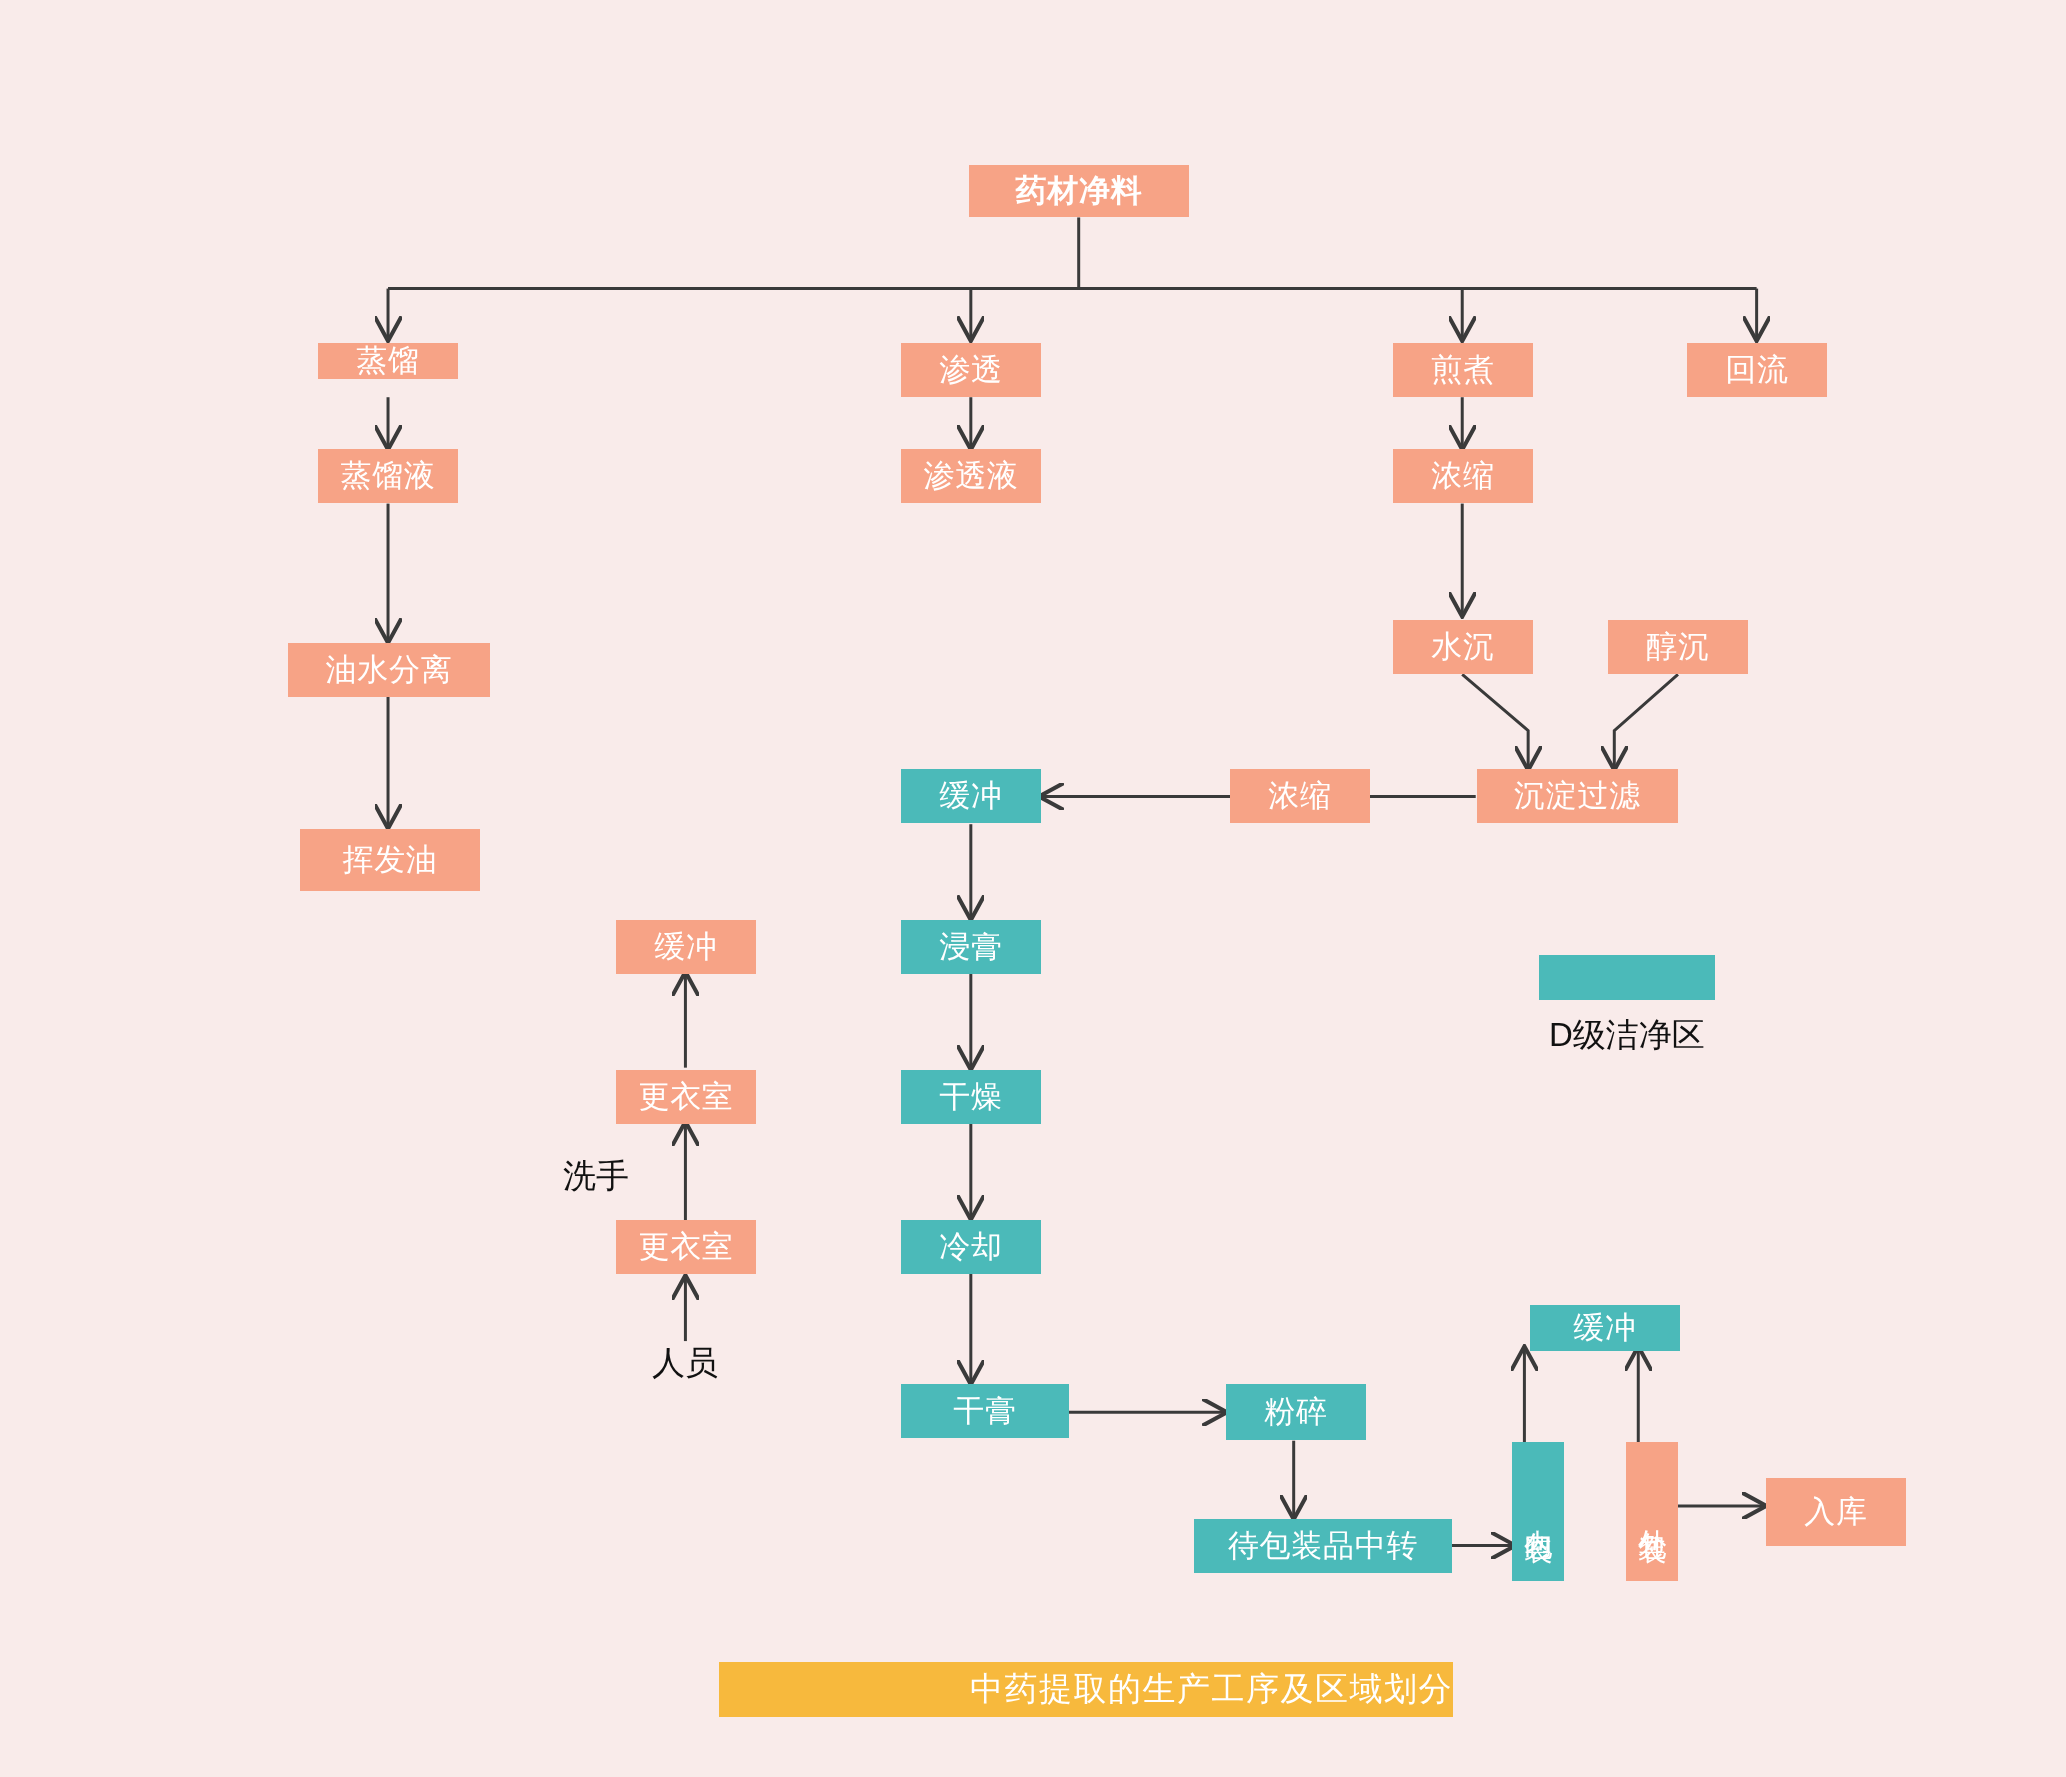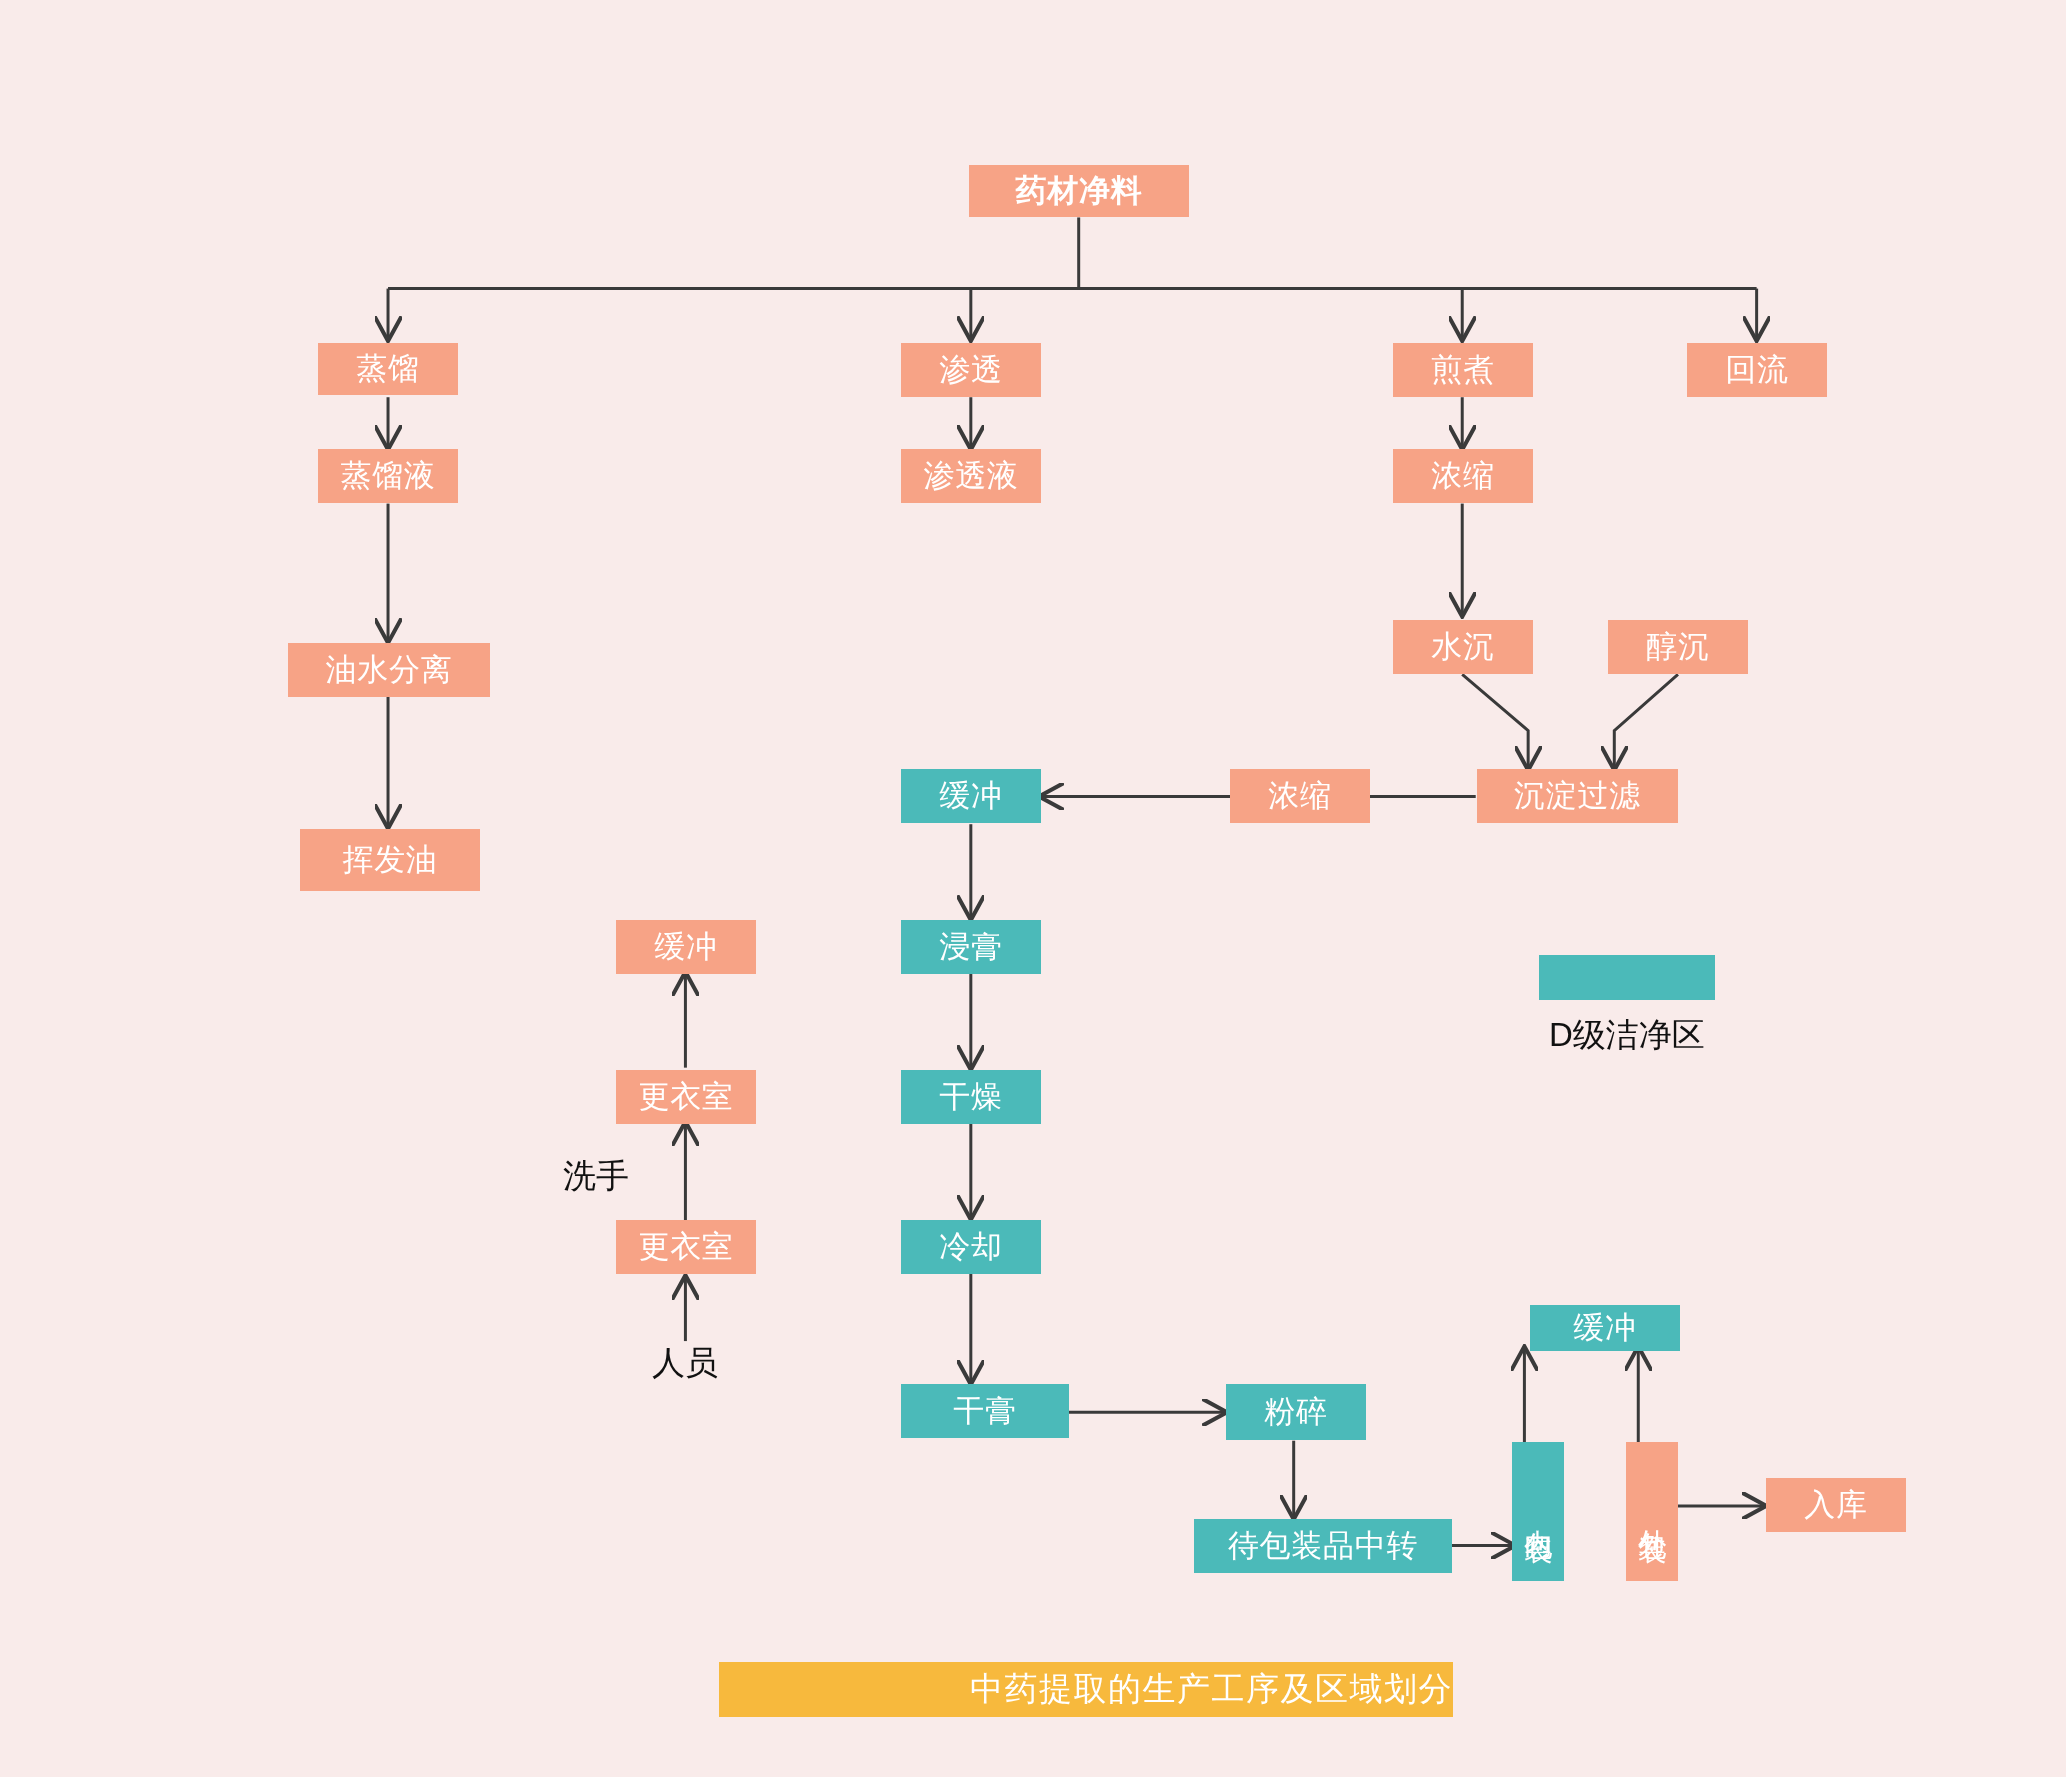--- a/index.html
+++ b/index.html
@@ -139,21 +139,21 @@
       <path d="M 915 1630 L 915 1500"></path>
 
       <path d="M 915 1425 L 915 1300"></path>
     </g>
   </svg>
 
   <div class="node salmon" style="left:969px;top:165px;width:220px;height:52px;font-weight:bold;">
     <span>药材净料</span>
   </div>
 
-  <div class="node salmon" style="left:318px;top:343px;width:140px;height:52px;">
+  <div class="node salmon" style="left:318px;top:343px;width:140px;height:36px;">
     <span>蒸馏</span>
   </div>
 
   <div class="node salmon" style="left:901px;top:343px;width:140px;height:54px;text-align:center;">
     <span>渗透</span>
   </div>
 
   <div class="node salmon" style="left:1393px;top:343px;width:140px;height:54px;justify-content:center;">
     <span>煎煮</span>
   </div>
@@ -243,21 +243,21 @@
   </div>
 
   <div class="node teal vertical" style="left:1512px;top:1442px;width:52px;height:139px;font-size:28.5px;">
     <span>内包装</span>
   </div>
 
   <div class="node salmon vertical" style="left:1626px;top:1442px;width:52px;height:139px;font-size:28.5px;">
     <span>外包装</span>
   </div>
 
-  <div class="node salmon" style="left:1766px;top:1478px;width:140px;height:54px;">
+  <div class="node salmon" style="left:1766px;top:1478px;width:140px;height:68px;">
     <span>入库</span>
   </div>
 
   <div class="plain-label" style="left:563px;top:1154px;">
     <span>洗手</span>
   </div>
 
   <div class="plain-label" style="left:652px;top:1341px;">
     <span>人员</span>
   </div>

